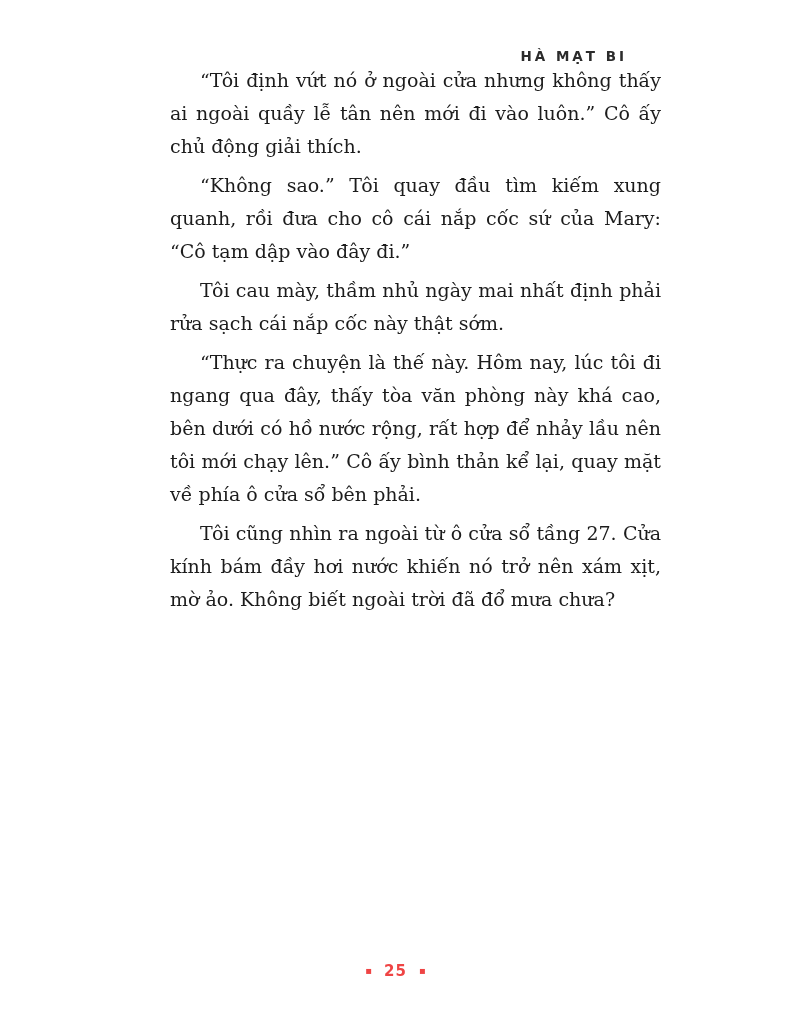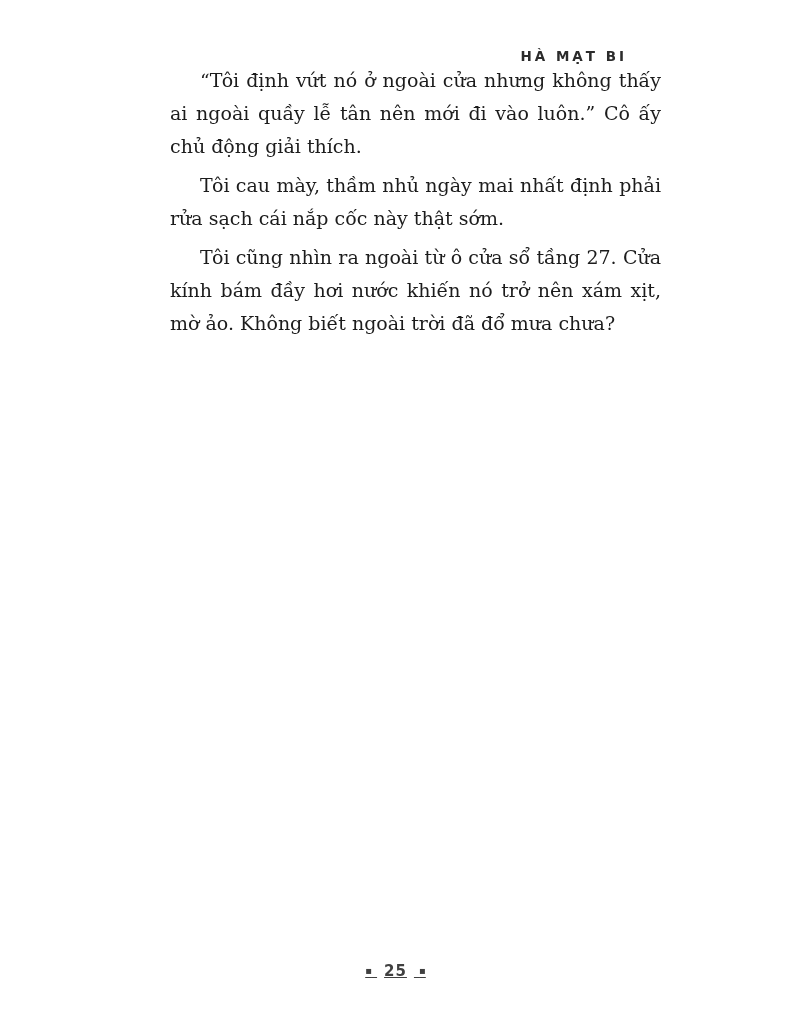--- a/index.html
+++ b/index.html
@@ -37,22 +37,21 @@
   .body-text p {
     margin: 0 0 6px 0;
     text-indent: 30px;
   }
   .footer {
     position: absolute;
     left: 0;
     bottom: 44px;
     width: 100%;
     text-align: center;
-    color: #404040;
-    text-decoration: underline;
+    color: #ef4444;
   }
   .footer .page-num {
     font-family: "DejaVu Sans", "Liberation Sans", sans-serif;
     font-size: 15px;
     font-weight: bold;
     letter-spacing: 1px;
     margin: 0 7px;
   }
   .footer .sq {
     font-size: 10px;
@@ -61,21 +60,23 @@
 </style>
 </head>
 <body>
 
 <div class="page">
 
   <div class="running-head">HÀ MẠT BI</div>
 
   <div class="body-text">
     <p>“Tôi định vứt nó ở ngoài cửa nhưng không thấy ai ngoài quầy lễ tân nên mới đi vào luôn.” Cô ấy chủ động giải thích.</p>
+    <p>“Không sao.” Tôi quay đầu tìm kiếm xung quanh, rồi đưa cho cô cái nắp cốc sứ của Mary: “Cô tạm dập vào đây đi.”</p>
     <p>Tôi cau mày, thầm nhủ ngày mai nhất định phải rửa sạch cái nắp cốc này thật sớm.</p>
+    <p>“Thực ra chuyện là thế này. Hôm nay, lúc tôi đi ngang qua đây, thấy tòa văn phòng này khá cao, bên dưới có hồ nước rộng, rất hợp để nhảy lầu nên tôi mới chạy lên.” Cô ấy bình thản kể lại, quay mặt về phía ô cửa sổ bên phải.</p>
     <p>Tôi cũng nhìn ra ngoài từ ô cửa sổ tầng 27. Cửa kính bám đầy hơi nước khiến nó trở nên xám xịt, mờ ảo. Không biết ngoài trời đã đổ mưa chưa?</p>
   </div>
 
   <div class="footer">
     <span class="sq">▪</span>
     <span class="page-num">25</span>
     <span class="sq">▪</span>
   </div>
 
 </div>

